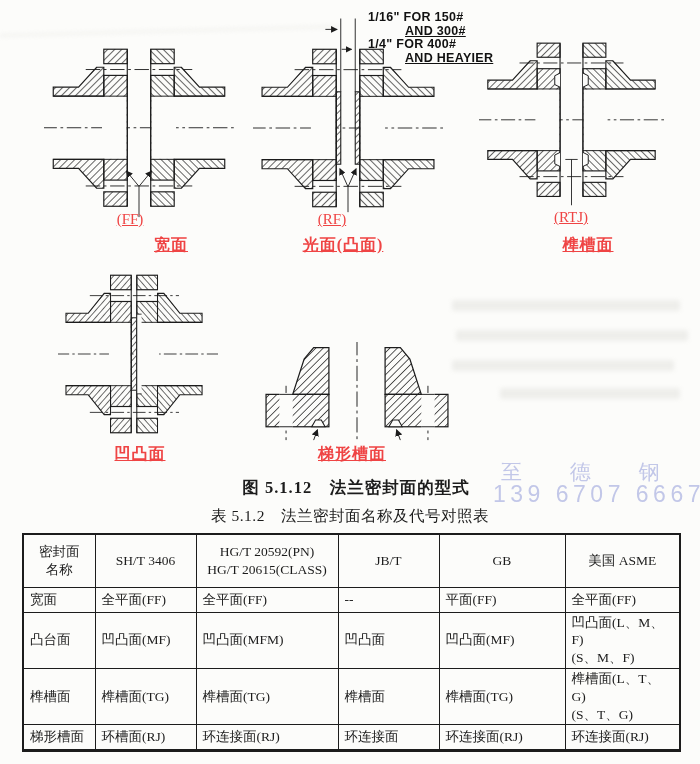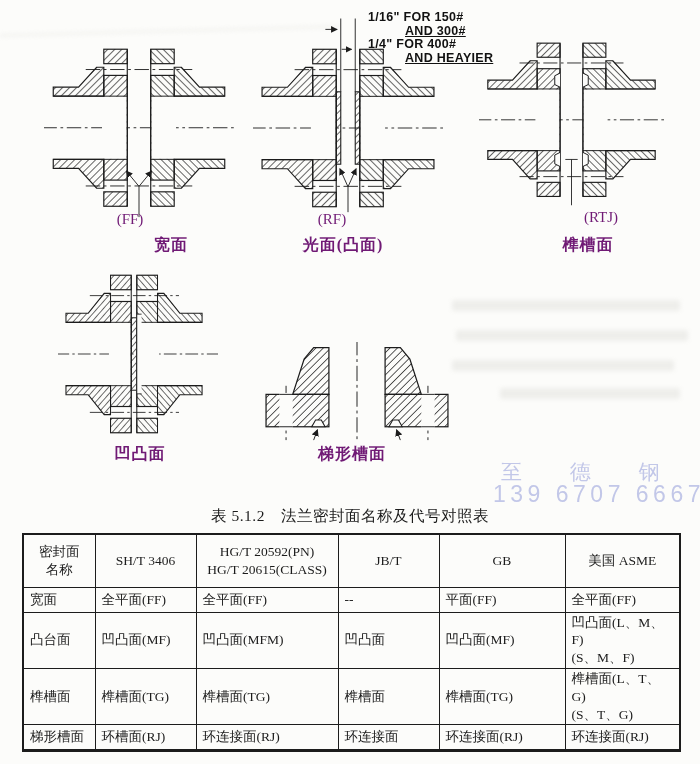--- a/index.html
+++ b/index.html
@@ -3,21 +3,21 @@
 <meta charset="utf-8">
 <style>
   html,body{margin:0;padding:0;background:#888;}
   .page{
     position:relative;width:700px;height:764px;margin:0 auto;
     background:#fcfcfa;overflow:hidden;
     font-family:"Liberation Serif","DejaVu Serif",serif;color:#1c1c1c;
   }
   .abs{position:absolute;}
   .drawing-label{position:absolute;transform:translateX(-50%);white-space:nowrap;
-    font-size:15px;color:#701a75;}
+    font-size:15px;color:#ef4444;text-decoration:underline;}
   .drawing-label.cn{font-weight:bold;font-size:16px;letter-spacing:1px;}
   .dim-note{position:absolute;left:368px;top:11px;font-family:"Liberation Sans","DejaVu Sans",sans-serif;
     font-size:12.5px;font-weight:600;line-height:13.5px;color:#111;letter-spacing:.3px;}
   .dim-note .ind{padding-left:37px;text-decoration:underline;}
   .fig-caption{position:absolute;left:356px;top:477px;transform:translateX(-50%);
     font-weight:bold;font-size:16.5px;letter-spacing:1px;white-space:nowrap;}
   .wm{position:absolute;font-family:"Liberation Sans","DejaVu Sans",sans-serif;opacity:.8;}
   .wm-name{left:501px;top:458px;font-size:21px;letter-spacing:21px;white-space:nowrap;}
   .wm-phone{left:493px;top:481px;font-size:23px;letter-spacing:4.5px;white-space:nowrap;}
   .tbl-title{position:absolute;left:350px;top:506px;transform:translateX(-50%);
@@ -107,21 +107,21 @@
     <path d="M92,132 L86,135 V145 L92,148" fill="#fcfcfa" stroke="#1c1c1c" stroke-width="1.1"></path>
     <path d="M118,132 L124,135 V145 L118,148" fill="#fcfcfa" stroke="#1c1c1c" stroke-width="1.1"></path>
     <path class="thin" d="M98,140 H112"></path>
     <line class="thin" x1="105" y1="140" x2="105" y2="192"></line>
   </svg>
 
   <div class="drawing-label" style="left:130px;top:211px">(FF)</div>
   <div class="drawing-label cn" style="left:171px;top:235px">宽面</div>
   <div class="drawing-label" style="left:332px;top:211px">(RF)</div>
   <div class="drawing-label cn" style="left:343px;top:235px">光面(凸面)</div>
-  <div class="drawing-label" style="left:601px;top:209px">(RTJ)</div>
+  <div class="drawing-label" style="left:571px;top:209px">(RTJ)</div>
   <div class="drawing-label cn" style="left:588px;top:235px">榫槽面</div>
 
   <svg class="abs" style="left:58px;top:268px" width="160" height="172" viewBox="0 0 201 190" preserveAspectRatio="none" role="img">
     <path class="cl" d="M-2,95 H203"></path>
     <path class="cl" d="M40,30.5 H152 M40,159.5 H152"></path>
     <use href="#half"></use>
     <use href="#half" transform="translate(191,0) scale(-1,1)"></use>
     <rect x="92" y="55" width="7" height="80" fill="url(#hA)" stroke="#1c1c1c" stroke-width="1.1"></rect>
     <rect x="99" y="51" width="6" height="88" fill="#fcfcfa" stroke="none"></rect>
     <path class="thin" d="M105,51 H99 V139 H105"></path>
@@ -139,20 +139,21 @@
     <path d="M153,6 L137,6 L137,55 L175,55 L163,18 Z" fill="url(#hA)" stroke="#1c1c1c" stroke-width="1.3"></path>
     <path d="M60,89 L64,82 H70 L74,89 Z" fill="#fcfcfa" stroke="#1c1c1c" stroke-width="1.1"></path>
     <path d="M141,89 L145,82 H151 L155,89 Z" fill="#fcfcfa" stroke="#1c1c1c" stroke-width="1.1"></path>
     <path class="thin" d="M62,103 L66,92" marker-end="url(#arr)"></path>
     <path class="thin" d="M153,103 L149,92" marker-end="url(#arr)"></path>
   </svg>
 
   <div class="drawing-label cn" style="left:140px;top:444px">凹凸面</div>
   <div class="drawing-label cn" style="left:352px;top:444px">梯形槽面</div>
 
+  <div class="fig-caption">图 5.1.12　法兰密封面的型式</div>
 
   <div class="wm wm-name" style="color:#b4bae4">至 德 钢 业</div>
   <div class="wm wm-phone" style="color:#b4bae4">139 6707 6667</div>
 
   <div class="tbl-title">表 5.1.2　法兰密封面名称及代号对照表</div>
 
   <table class="tbl">
     <colgroup>
       <col style="width:72px">
         <col style="width:101px">

